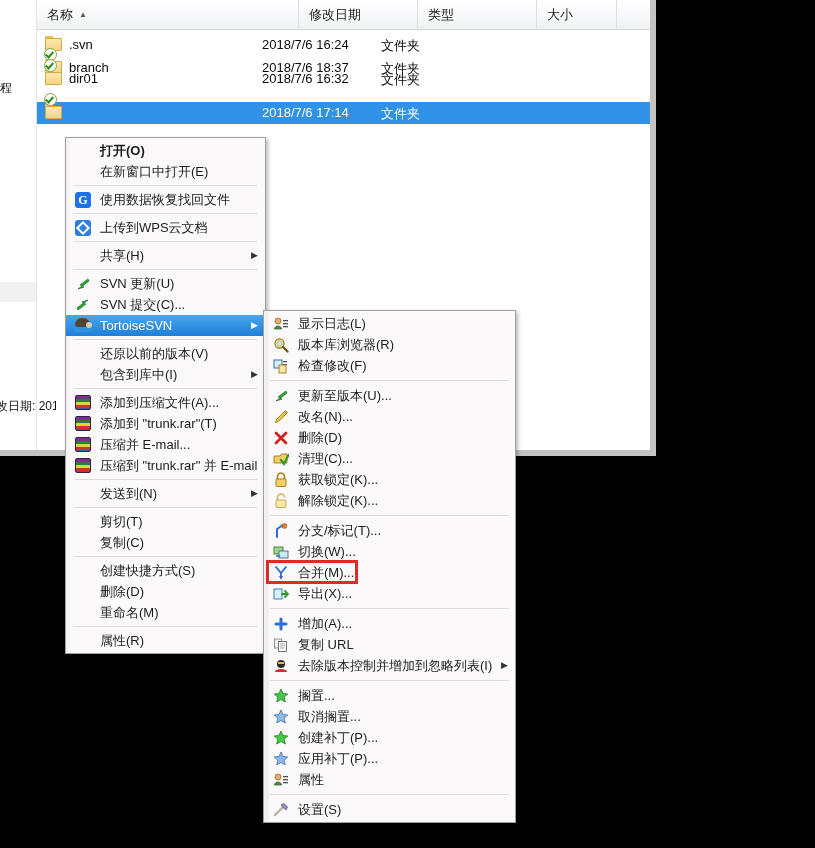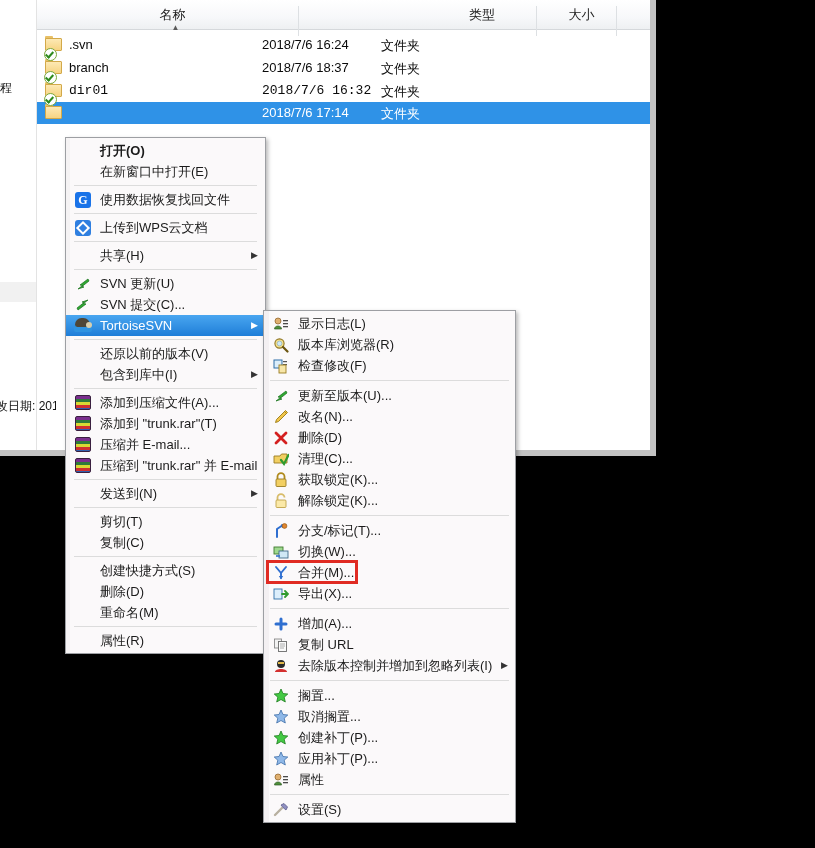--- a/index.html
+++ b/index.html
@@ -42,26 +42,26 @@
     position:absolute;left:0;top:282px;width:36px;height:20px;background:#f1f1f1;
   }
   
   #col-header{
     position:absolute;left:37px;top:0px;width:613px;height:30px;
     background:linear-gradient(to bottom,#ffffff 0%,#f7f8fa 60%,#eef0f2 100%);
     border-bottom:1px solid #d5d8db;
     box-sizing:border-box;
   }
   .col{
-    position:absolute;top:6px;height:30px;
+    position:absolute;top:0;height:30px;
     border-right:1px solid #dde0e3;
     box-sizing:border-box;
     display:flex;align-items:center;
     padding-left:10px;
-    font-size:13px;color:#1a1a1a;flex-direction:column;
+    font-size:13px;color:#1a1a1a;
   }
   #col-name{left:0;width:262px;}
   #col-date{left:262px;width:119px;}
   #col-type{left:381px;width:119px;align-items:center;}
   #col-size{left:500px;width:80px;}
   #col-blank{left:580px;width:33px;border-right:none;}
   .sort-arrow{
     margin-left:6px;font-size:8px;color:#5a5a5a;line-height:1;
   }
   
@@ -168,20 +168,23 @@
     <div id="left-gray-block"></div>
     <div id="left-sliver-txt1">程</div>
     <div id="left-sliver-txt2">改日期: 201</div>
   </div>
 
   <div id="col-header">
     <div class="col" id="col-name">
       <span>名称</span>
       <span class="sort-arrow">▲</span>
     </div>
+    <div class="col" id="col-date">
+      <span>修改日期</span>
+    </div>
     <div class="col" id="col-type">
       <span>类型</span>
     </div>
     <div class="col" id="col-size">
       <span>大小</span>
     </div>
     <div class="col" id="col-blank"></div>
   </div>
 
   <div class="frow" style="top:34px;">
@@ -195,21 +198,21 @@
 
   <div class="frow" style="top:57px;">
     <span class="fr-icon">
       <span class="folder"><span class="tab"></span><span class="body"></span><span class="ovl-check"></span></span>
     </span>
     <span class="fr-name">branch</span>
     <span class="fr-date">2018/7/6 18:37</span>
     <span class="fr-type">文件夹</span>
   </div>
 
-  <div class="frow" style="top:80px;font-family:Liberation Mono, monospace;">
+  <div class="frow" style="top:68px;">
     <span class="fr-icon">
       <span class="folder"><span class="tab"></span><span class="body"></span><span class="ovl-check"></span></span>
     </span>
     <span class="fr-name">dir01</span>
     <span class="fr-date">2018/7/6 16:32</span>
     <span class="fr-type">文件夹</span>
   </div>
 
   <div class="frow sel" style="top:102px;">
     <span class="fr-icon">

